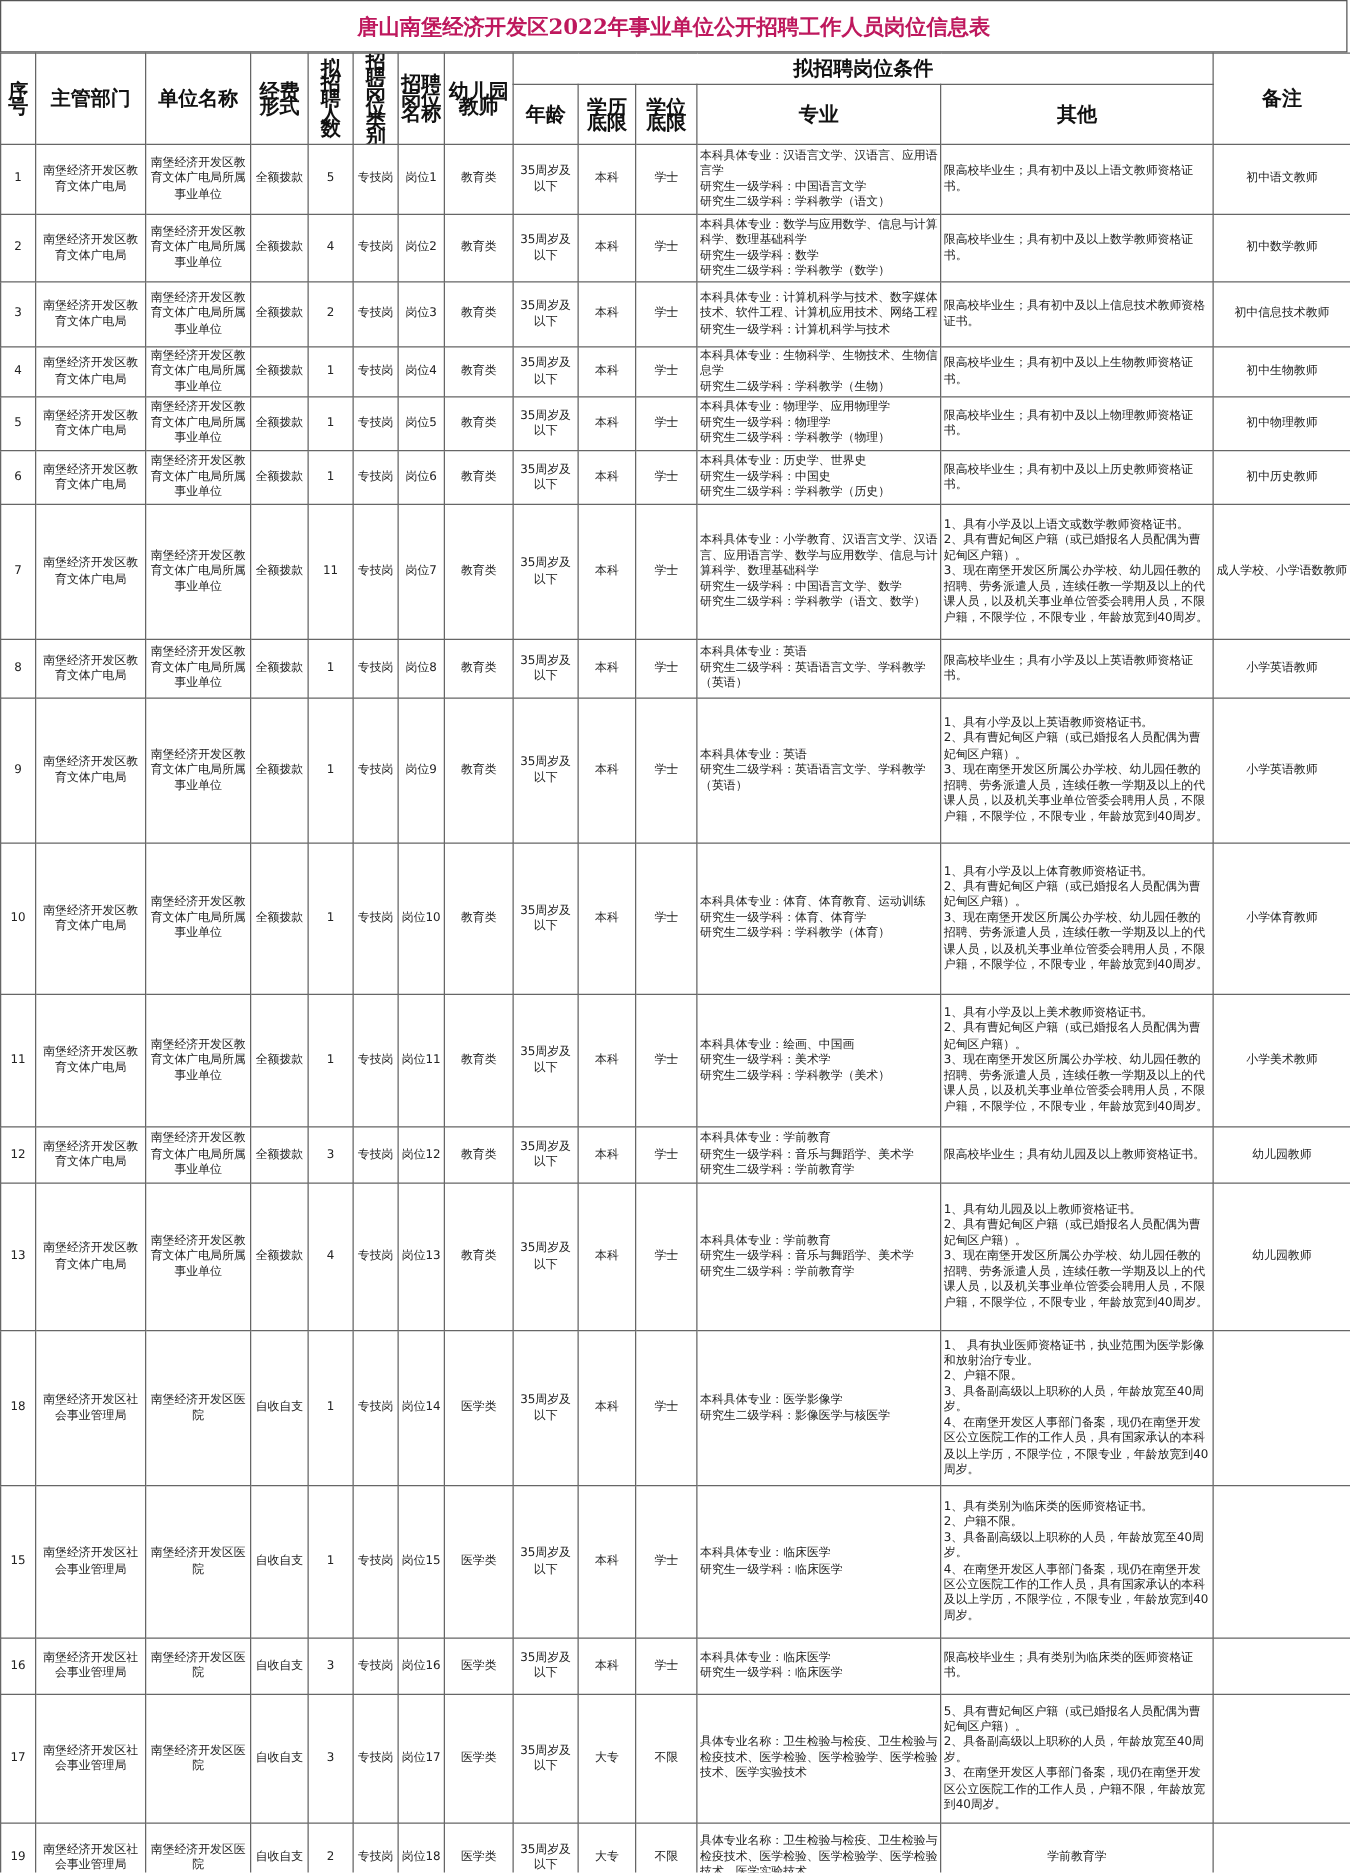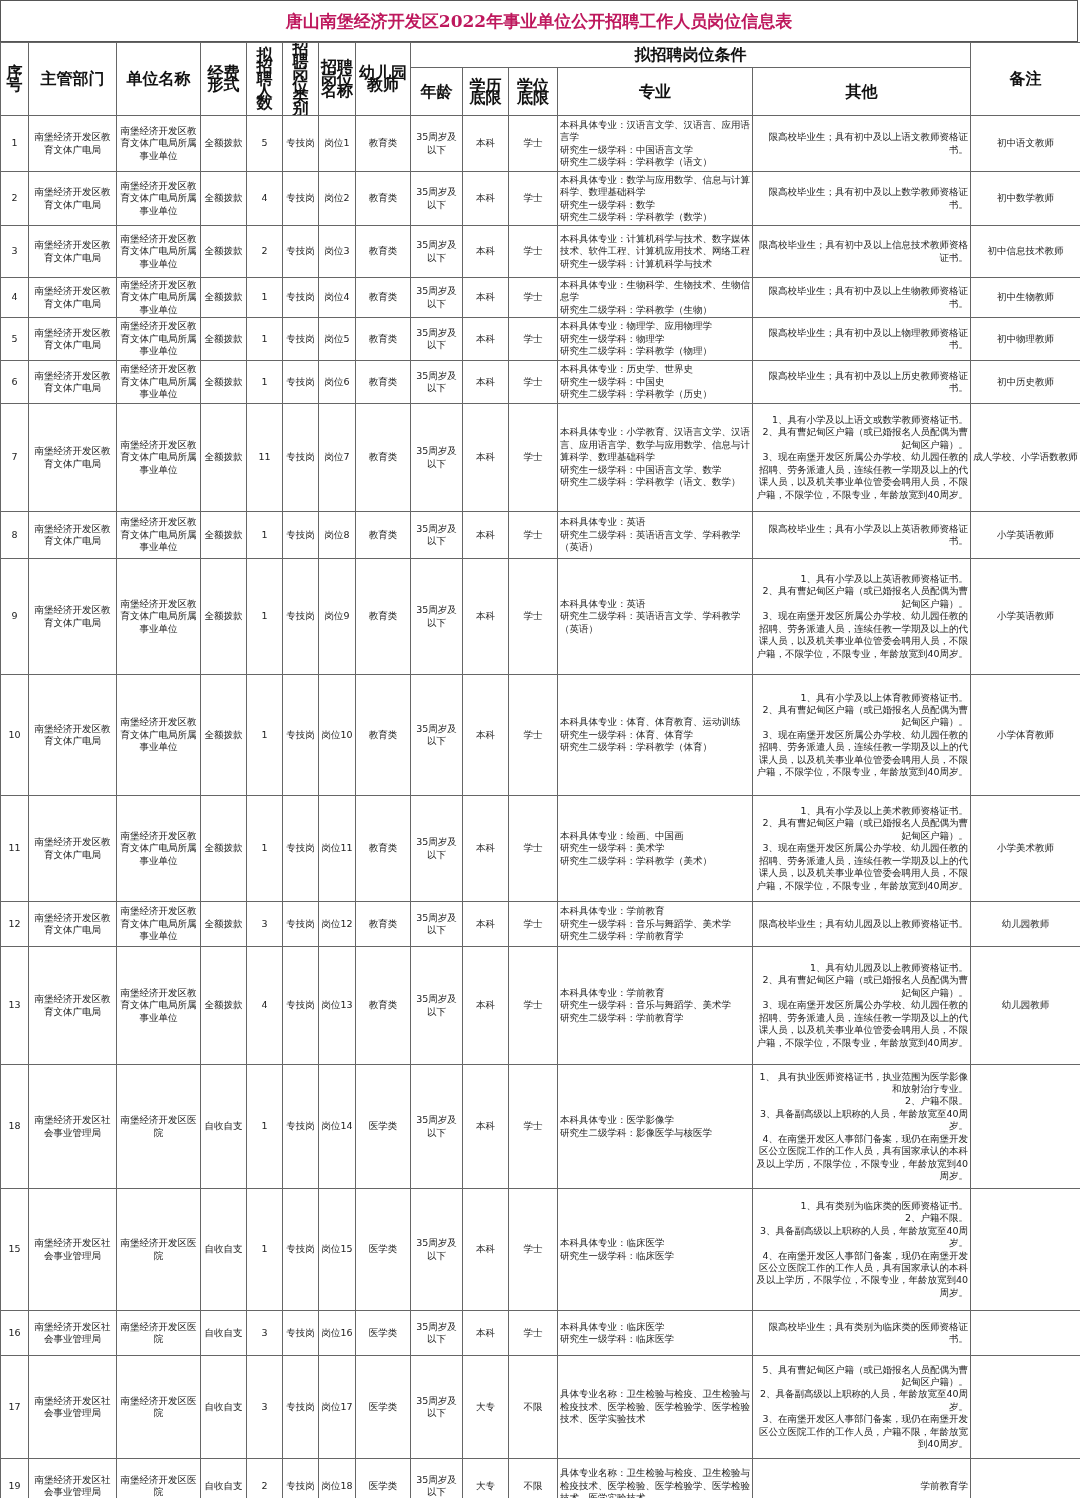--- a/index.html
+++ b/index.html
@@ -3,21 +3,21 @@
 <meta charset="utf-8">
 <style>
   html, body { margin:0; padding:0; background:#ffffff; }
   body { width:1080px; height:1498px; overflow:hidden; font-family:"DejaVu Sans", sans-serif; color:#222; }
   .sheet { position:relative; width:1080px; height:1498px; }
   .title { position:absolute; left:0; top:0; width:1078px; height:42px; border:1px solid #555; display:flex; align-items:center; justify-content:center; font-family:"DejaVu Serif", serif; font-weight:bold; font-size:17px; color:#be185d; box-sizing:border-box; }
   table { position:absolute; left:0; top:42px; border-collapse:collapse; table-layout:fixed; width:1080px; }
   td, th { border:1px solid #666; font-size:9.5px; line-height:12.4px; padding:0 2px; overflow:hidden; vertical-align:middle; text-align:center; word-break:break-all; }
   th { font-weight:bold; font-size:16px; line-height:12px; color:#111; }
   td.left { text-align:left; padding-left:2px; }
-  td.other { white-space:pre-line;text-align:right; }
+  td.other { white-space:pre-line; }
   td.major { white-space:pre-line;margin-left:16px; }
 </style>
 </head>
 <body>
 
 <div class="sheet">
   <div class="title">唐山南堡经济开发区2022年事业单位公开招聘工作人员岗位信息表</div>
   <table>
     <colgroup>
       <col style="width:28px">

